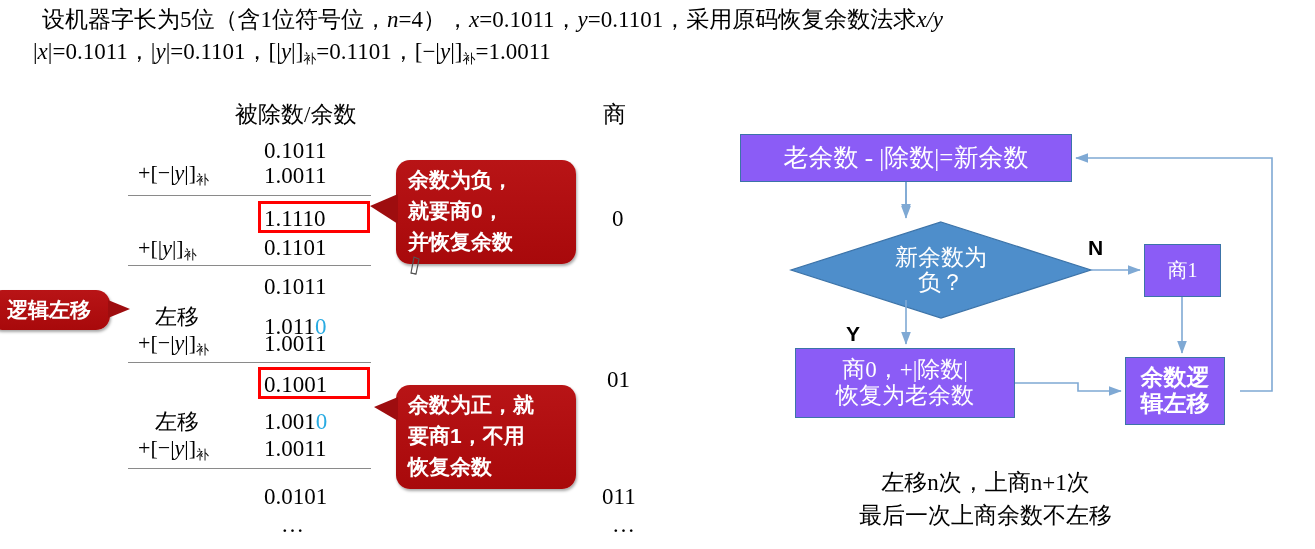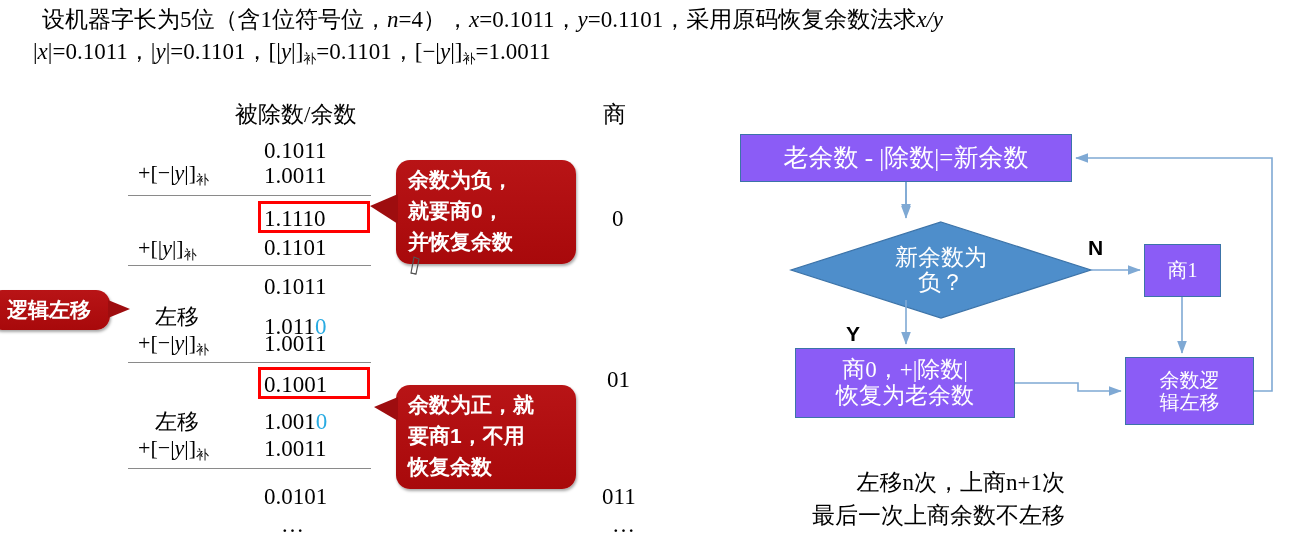--- a/index.html
+++ b/index.html
@@ -153,21 +153,21 @@
     align-items: center;
     justify-content: center;
     text-align: center;
     box-sizing: border-box;
     line-height: 1.12;
     white-space: pre-line;
   }
   #fbox-sub   { left: 740px; top: 134px; width: 332px; height: 48px; font-size: 25px; }
   #fbox-q0    { left: 795px; top: 348px; width: 220px; height: 70px; font-size: 23px; }
   #fbox-q1    { left: 1144px; top: 244px; width: 77px;  height: 53px; font-size: 20px; }
-  #fbox-shift { left: 1125px; top: 357px; width: 129px; height: 68px; font-size: 20px; }
+  #fbox-shift { left: 1125px; top: 357px; width: 100px; height: 68px; font-size: 23px; font-weight: bold; }
 
   .diamond-wrap { position: absolute; left: 791px; top: 222px; width: 300px; height: 96px; }
   .diamond-label {
     position: absolute;
     left: 0; top: 0; width: 300px; height: 96px;
     display: flex; align-items: center; justify-content: center;
     color: #ffffff;
     font-family: Liberation Sans, sans-serif;
     font-size: 23px;
     line-height: 1.1;
@@ -181,25 +181,25 @@
     font-family: "Liberation Sans", "DejaVu Sans", sans-serif;
     font-weight: bold;
     font-size: 21px;
     color: #000;
   }
   #yn-y { left: 846px; top: 322px; }
   #yn-n { left: 1088px; top: 236px; }
 
   .bottom-note {
     position: absolute;
-    left: 812px; top: 466px;
+    left: 859px; top: 466px;
     font-size: 23px;
     line-height: 33px;
     white-space: pre-line;
-    text-align: right;
+    text-align: center;
   }
 </style>
 </head>
 <body>
 
 <div id="page">
 
   <div class="hdr-line" id="hdr1">
     <span>设机器字长为5位（含1位符号位，</span><span class="it">n</span><span>=4），</span><span class="it">x</span><span>=0.1011，</span><span class="it">y</span><span>=0.1101，采用原码恢复余数法求</span><span class="it">x/y</span>
   </div>

